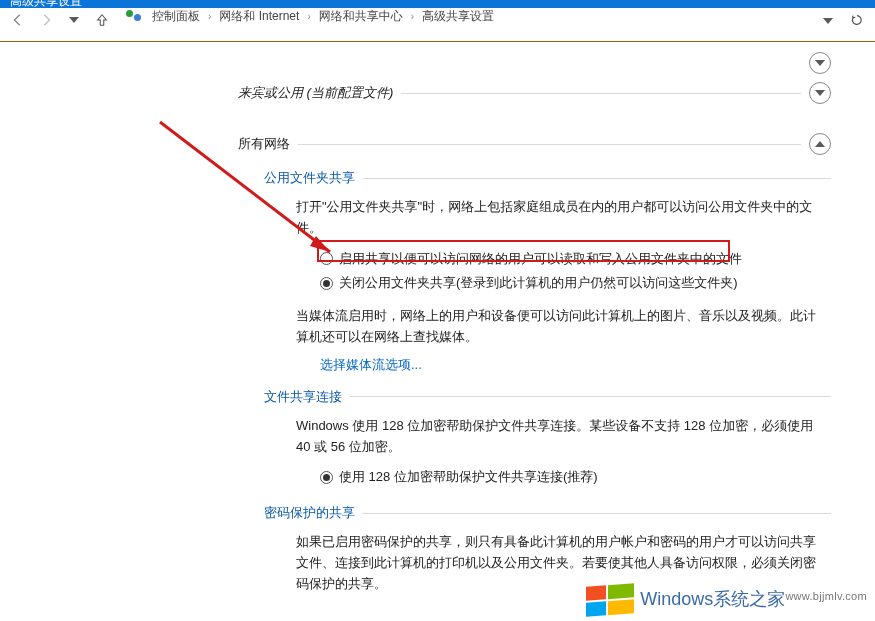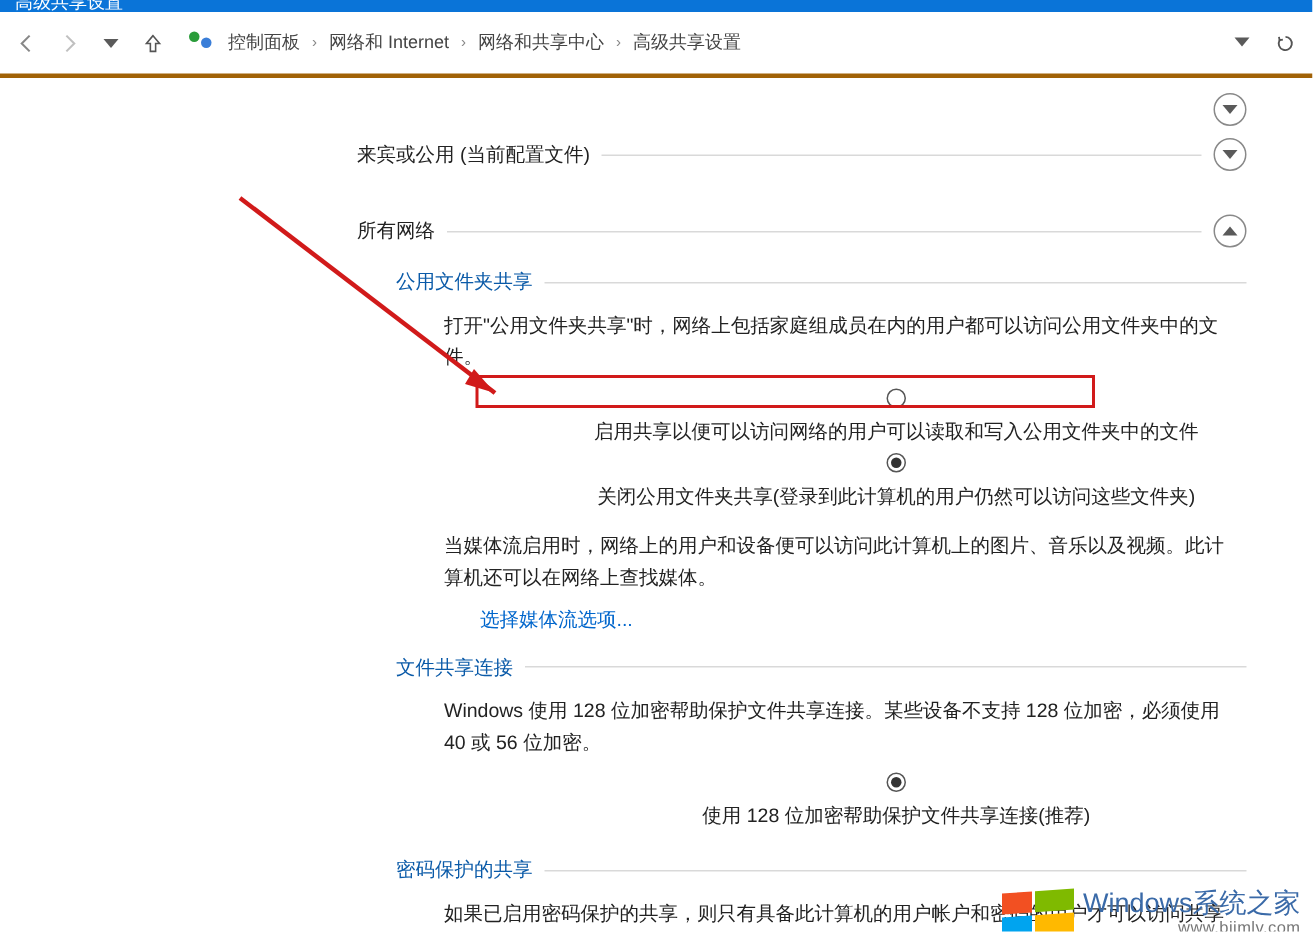--- a/index.html
+++ b/index.html
@@ -1,21 +1,21 @@
 <!DOCTYPE html>
 <html><head>
 <meta charset="utf-8">
 <style>
   * { box-sizing: border-box; margin: 0; padding: 0; font-family: "Microsoft YaHei", "Segoe UI", sans-serif; }
   body { width: 875px; height: 621px; background: #fff; overflow: hidden; position: relative; font-size: 13px; color: #333; }
 
   .title-bar { height: 8px; background: #0a74d8; color: #fff; padding-left: 10px; font-size: 12px; line-height: 8px; overflow: hidden; }
   .title-bar span { position: relative; top: -3px; }
 
-  .nav-bar { height: 44px; border-bottom: 3px solid #a16207; display: flex; align-items: center; padding: 0 6px; gap: 4px; }
+  .nav-bar { height: 34px; border-bottom: 1px solid #a16207; display: flex; align-items: flex-start; padding: 0 6px; gap: 4px; }
   .nav-btn { width: 24px; height: 24px; display: flex; align-items: center; justify-content: center; color: #555; font-size: 14px; cursor: default; }
   .nav-btn.disabled { color: #b0b0b0; }
   .nav-btn svg { width: 14px; height: 14px; }
   .cp-icon { width: 20px; height: 20px; margin: 0 4px 0 6px; position: relative; }
   .cp-icon::before { content: ""; position: absolute; width: 7px; height: 7px; border-radius: 50%; background: #2a9c3a; left: 2px; top: 2px; }
   .cp-icon::after { content: ""; position: absolute; width: 7px; height: 7px; border-radius: 50%; background: #3a7ed8; left: 10px; top: 6px; }
   .crumb { display: flex; align-items: center; gap: 8px; color: #444; font-size: 12px; flex: 1; }
   .crumb-sep { color: #888; font-size: 10px; }
   .crumb-item { white-space: nowrap; }
   .nav-right { display: flex; align-items: center; gap: 6px; margin-left: auto; }
@@ -33,34 +33,34 @@
 
   .top-chev { position: absolute; right: 44px; top: 10px; }
 
   .section-header { display: flex; align-items: center; margin-left: 264px; margin-right: 44px; margin-top: 14px; }
   .section-header .label { font-size: 13px; color: #0a5aa8; }
   .section-header .line { flex: 1; height: 1px; background: #d9d9d9; margin-left: 8px; }
 
   .body-text { margin-left: 296px; margin-right: 52px; margin-top: 10px; font-size: 13px; color: #222; line-height: 1.6; }
 
   .radio-group { margin-left: 320px; margin-top: 8px; }
-  .radio-line { display: flex; align-items: center; gap: 6px; font-size: 13px; color: #222; padding: 2px 0; line-height: 1.6; flex-direction: column; }
+  .radio-line { display: flex; align-items: center; gap: 6px; font-size: 13px; color: #222; padding: 2px 0; line-height: 1.6; }
   .radio { width: 13px; height: 13px; border: 1px solid #555; border-radius: 50%; display: inline-flex; align-items: center; justify-content: center; flex-shrink: 0; }
   .radio.checked::after { content: ""; width: 7px; height: 7px; background: #333; border-radius: 50%; }
 
   .link { color: #0066cc; cursor: pointer; display: inline-block; margin-left: 320px; margin-top: 8px; font-size: 13px; }
 
   .red-box { border: 2px solid #d11a1a; position: absolute; left: 317px; top: 198px; width: 413px; height: 22px; pointer-events: none; }
 
   .arrow-svg { position: absolute; left: 150px; top: 70px; width: 200px; height: 160px; pointer-events: none; }
 
   .watermark { position: absolute; right: 8px; bottom: 6px; display: flex; align-items: center; gap: 6px; }
   .win-logo { display: grid; grid-template-columns: 20px 26px; grid-template-rows: 14px 14px; gap: 2px; transform: skewY(-4deg); }
   .win-logo div:nth-child(1){background:#f25022;} .win-logo div:nth-child(2){background:#7fba00;} .win-logo div:nth-child(3){background:#00a4ef;} .win-logo div:nth-child(4){background:#ffb900;}
-  .wm-text { display:flex; flex-direction:column; line-height:1.1; }
+  .wm-text { display:flex; flex-direction:row; line-height:1.1; }
   .wm-text .l1 { font-size: 18px; color: #3a6aa8; font-family: "Segoe UI", sans-serif; }
   .wm-text .l2 { font-size: 11px; color: #777; letter-spacing: 0.3px; text-align: right; }
 </style>
 </head>
 <body>
 
 <div class="title-bar">
   <span>高级共享设置</span>
 </div>
 
@@ -105,21 +105,21 @@
     </div>
   </div>
 </div>
 
 <div class="content">
 
   <div class="chevron-circle top-chev">
     <span class="chev"></span>
   </div>
 
-  <div class="profile-row" style="margin-top:30px;">
+  <div class="profile-row" style="margin-top:30px;font-style:italic;">
     <span class="label">来宾或公用 (当前配置文件)</span>
     <span class="line"></span>
     <span class="chevron-circle">
         <span class="chev"></span>
       </span>
   </div>
 
   <div class="profile-row" style="margin-top:29px;">
     <span class="label">所有网络</span>
     <span class="line"></span>

